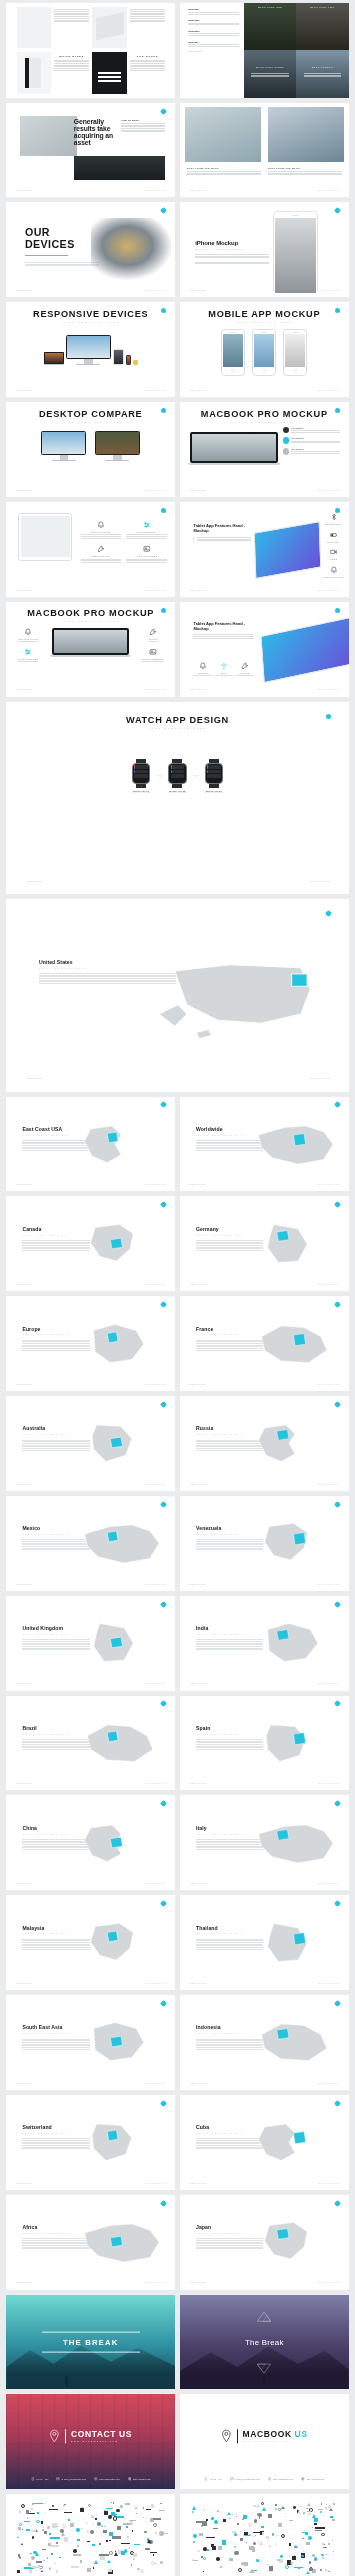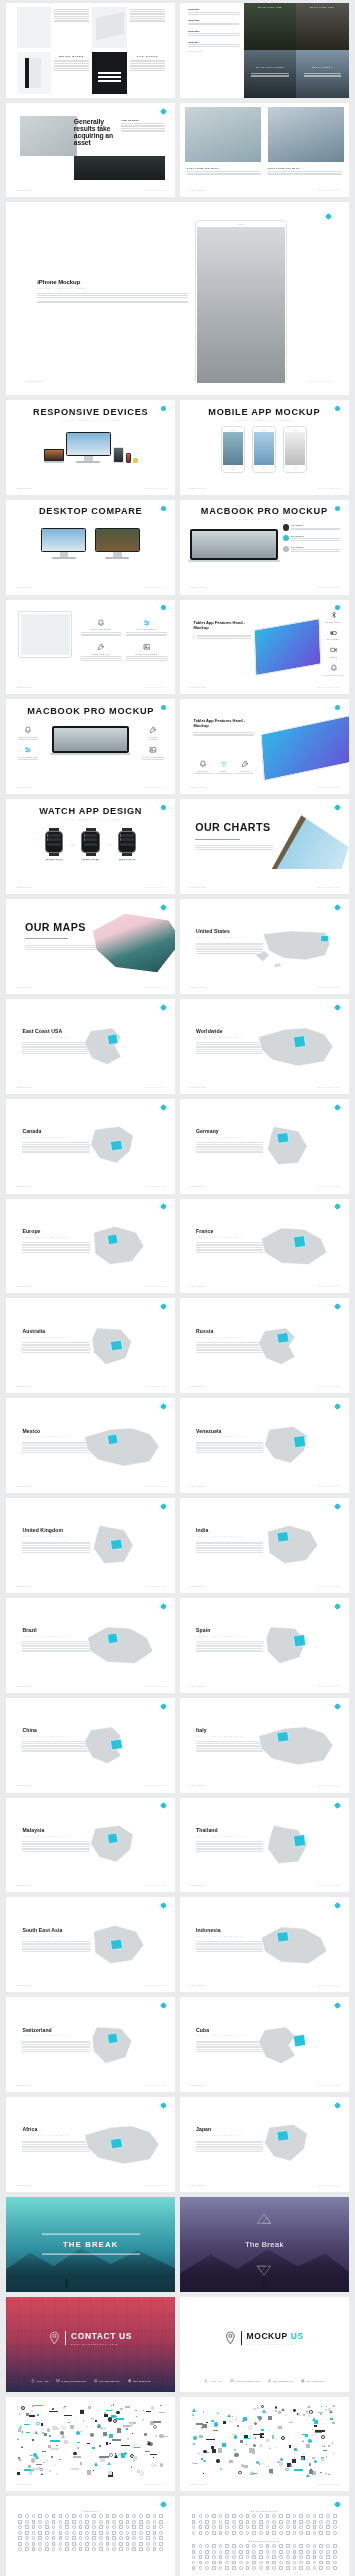--- a/index.html
+++ b/index.html
@@ -367,20 +367,37 @@
           </div>
       </div>
       <div class="sfoot">
         <span class="brand">ELEVATION</span>
         <span class="url">www.yourwebsite.com</span>
       </div>
     </div>
   </div>
 
   <div class="row">
+    <div class="slide">
+      <div class="dot hex"></div>
+      <div class="ttl-left">
+        <h2>OUR DEVICES</h2>
+        <div class="rule"></div>
+        <div class="lines tight">
+            <i></i>
+            <i></i>
+            <i></i>
+          </div>
+      </div>
+      <div style="position:absolute;right:2%;top:16%;width:48%;height:66%;background:radial-gradient(ellipse at 45% 45%, #cfb06a 0%, #7e8790 40%, rgba(255,255,255,0) 72%);"></div>
+      <div class="sfoot">
+        <span class="brand">ELEVATION</span>
+        <span class="url">www.yourwebsite.com</span>
+      </div>
+    </div>
 
     <div class="slide">
       <div class="dot hex"></div>
       <div style="position:absolute;left:9%;top:40%;width:44%">
         <div style="font-size:6px;font-weight:800;color:#16181a;letter-spacing:-0.1px">iPhone Mockup</div>
         <div style="font-size:1.8px;letter-spacing:1px;color:#b8bec3;margin-top:1.4px;font-weight:700">WE ARE A CREATIVE AGENCY</div>
         <div class="copy" style="margin-top:4.3px">
             <i></i>
             <i></i>
             <i></i>
@@ -821,57 +838,23 @@
           <div style="font-size:1.7px;font-weight:800;color:#1b1e21;margin-top:2.1px;letter-spacing:0.3px">WATCH APP 03</div>
           <div style="font-size:1.5px;color:#bcc1c5;letter-spacing:0.3px">ON THE APPSTORE</div>
         </div>
       </div>
       <div class="sfoot">
         <span class="brand">ELEVATION</span>
         <span class="url">www.yourwebsite.com</span>
       </div>
     </div>
 
-    <div class="slide">
-      <div class="dot hex"></div>
-      <div class="ttl-left" style="left:9%;top:24%;width:46%">
-        <h2>OUR CHARTS</h2>
-        <div class="rule"></div>
-        <div class="lines tight">
-            <i></i>
-            <i></i>
-            <i></i>
-          </div>
-      </div>
-      <div style="position:absolute;right:0;top:12%;width:52%;height:62%;background:linear-gradient(120deg,#6f5c44 40%,#9fd3ea 41%,#cfe9f5 100%);clip-path:polygon(12% 100%,46% 8%,100% 62%,92% 100%);"></div>
-      <div class="sfoot">
-        <span class="brand">ELEVATION</span>
-        <span class="url">www.yourwebsite.com</span>
-      </div>
-    </div>
   </div>
 
   <div class="row">
-    <div class="slide">
-      <div class="dot hex"></div>
-      <div class="ttl-left" style="left:11%;top:24%;width:44%">
-        <h2>OUR MAPS</h2>
-        <div class="rule"></div>
-        <div class="lines tight">
-            <i></i>
-            <i></i>
-            <i></i>
-          </div>
-      </div>
-      <div style="position:absolute;right:-4%;top:10%;width:56%;height:70%;background:linear-gradient(160deg,#f3d8dd 0%,#efc9d2 34%,#3f7e7c 60%,#1e4a50 100%);clip-path:polygon(6% 34%,40% 8%,86% 18%,100% 48%,74% 96%,30% 88%,10% 62%);"></div>
-      <div class="sfoot">
-        <span class="brand">ELEVATION</span>
-        <span class="url">www.yourwebsite.com</span>
-      </div>
-    </div>
 
     <div class="slide">
       <div class="dot hex"></div>
       <div class="map-title">
         <h3>United States</h3>
         <div class="mapsub">FULLY EDITABLE MAP</div>
         <div class="lines tight">
             <i></i>
             <i></i>
             <i></i>
@@ -1623,21 +1606,21 @@
     </div>
 
     <div class="slide contact light">
       <div class="cbody">
         <svg class="pin" viewBox="0 0 24 32" fill="none" stroke="#16181a" stroke-width="1.6">
             <path d="M12 2c-5 0-9 4-9 9 0 7 9 19 9 19s9-12 9-19c0-5-4-9-9-9z"></path>
             <circle cx="12" cy="11" r="3.6"></circle>
           </svg>
         <div class="divider"></div>
         <div class="ctext">
-          <h2><span>MOCKUP </span><em>US</em></h2>
+          <h2><span>MACBOOK </span><em>US</em></h2>
           <div class="site">www.mycompany.com</div>
         </div>
       </div>
       <div class="cinfo">
         <div class="it">
             <svg viewBox="0 0 24 24" fill="none" stroke="currentColor" stroke-width="2">
               <rect x="7" y="2" width="10" height="20" rx="2"></rect>
             </svg>
             <span>+00 00 - 000</span>
           </div>

